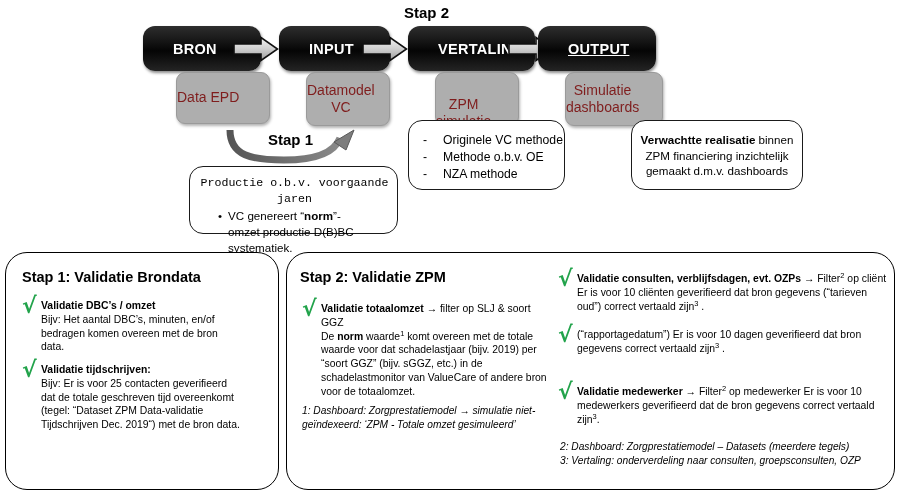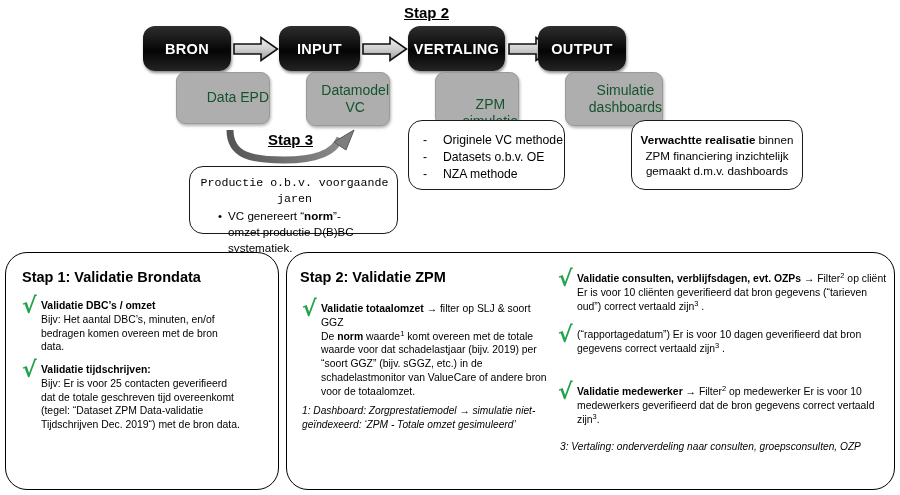--- a/index.html
+++ b/index.html
@@ -8,33 +8,33 @@
     font-family:"Liberation Sans","DejaVu Sans",sans-serif;
     color:#000;overflow:hidden;position:relative;
   }
   #stage{position:relative;width:900px;height:495px;}
 
   
   .blackbox{
     position:absolute;border-radius:12px;
     background:linear-gradient(180deg,#2e2e2e 0%,#1a1a1a 28%,#050505 55%,#242424 100%);
     box-shadow:1px 2px 3px rgba(0,0,0,.45);
-    display:flex;align-items:center;justify-content:center;
-    color:#fff;font-weight:bold;font-size:14.5px;letter-spacing:.3px;
+    display:flex;align-items:center;justify-content:flex-start;
+    color:#fff;font-weight:bold;font-size:14.5px;letter-spacing:.3px;padding-left:30px;
   }
   .graybox{
     position:absolute;border-radius:9px;
     background:#aeaeae;border:1px solid #9a9a9a;
     box-shadow:1px 2px 3px rgba(0,0,0,.30);
-    display:flex;align-items:center;justify-content:flex-end;
-    text-align:center;color:#14532d;font-size:14px;line-height:1.25;
+    display:flex;align-items:center;justify-content:flex-start;
+    text-align:center;color:#7f1d1d;font-size:14px;line-height:1.25;
   }
   .arrow{position:absolute;}
   .stap-label{
-    position:absolute;font-weight:bold;font-size:15px;white-space:nowrap;text-decoration:underline;
+    position:absolute;font-weight:bold;font-size:15px;white-space:nowrap;
   }
 
   
   .callout{
     position:absolute;background:#fff;border:1.6px solid #1a1a1a;
     border-radius:14px;box-sizing:border-box;
   }
   .callout-inner{font-size:11.6px;line-height:1.35;}
 
   .dashlist{list-style:none;margin:0;padding:0;}
@@ -85,21 +85,21 @@
       </linearGradient>
         </defs>
       <path d="M1 8 H28 V1.5 L44.5 13 L28 24.5 V18 H1 Z" fill="url(#ag1)" stroke="#111" stroke-width="1.6"></path>
     </svg>
   </div>
 
   <div class="blackbox" style="left:279px;top:26px;width:81px;height:45px;">
     <span>INPUT</span>
   </div>
   <div class="graybox" style="left:306px;top:72px;width:82px;height:52px;">
-    <span style="white-space:pre-line;margin-left:40px;">Datamodel
+    <span style="white-space:pre-line;">Datamodel
 VC</span>
   </div>
 
   <div class="arrow" style="left:362px;top:36px;">
     <svg width="46" height="26" viewBox="0 0 46 26">
       <defs>
           <linearGradient id="ag2" x1="0" y1="0" x2="0" y2="1">
         <stop offset="0%" stop-color="#f3f3f3"></stop>
             <stop offset="50%" stop-color="#cfcfcf"></stop>
             <stop offset="100%" stop-color="#9d9d9d"></stop>
@@ -123,41 +123,41 @@
           <linearGradient id="ag3" x1="0" y1="0" x2="0" y2="1">
         <stop offset="0%" stop-color="#f3f3f3"></stop>
             <stop offset="50%" stop-color="#cfcfcf"></stop>
             <stop offset="100%" stop-color="#9d9d9d"></stop>
       </linearGradient>
         </defs>
       <path d="M1 8 H28 V1.5 L44.5 13 L28 24.5 V18 H1 Z" fill="url(#ag3)" stroke="#111" stroke-width="1.6"></path>
     </svg>
   </div>
 
-  <div class="blackbox" style="left:538px;top:26px;width:88px;height:45px;">
+  <div class="blackbox" style="left:538px;top:26px;width:88px;height:45px;text-decoration:underline;">
     <span>OUTPUT</span>
   </div>
   <div class="graybox" style="left:565px;top:72px;width:96px;height:52px;">
     <span style="white-space:pre-line;">Simulatie
 dashboards</span>
   </div>
 
   <div class="arrow" style="left:222px;top:126px;">
     <svg width="140" height="40" viewBox="0 0 140 40">
       <defs>
           <linearGradient id="cg" x1="0" y1="0" x2="1" y2="0">
         <stop offset="0%" stop-color="#555"></stop>
             <stop offset="100%" stop-color="#8a8a8a"></stop>
       </linearGradient>
         </defs>
       <path d="M8 4 C8 30 30 34 62 34 C92 34 112 28 118 12" fill="none" stroke="url(#cg)" stroke-width="7" stroke-linecap="butt"></path>
       <path d="M112 16 L132 4 L124 24 Z" fill="#7d7d7d" stroke="#5a5a5a" stroke-width="1"></path>
     </svg>
   </div>
-  <div class="stap-label" style="left:268px;top:131px;">Stap 3</div>
+  <div class="stap-label" style="left:268px;top:131px;">Stap 1</div>
 
   <div class="callout" style="left:189px;top:166px;width:209px;height:68px;">
     <div class="callout-inner" style="padding:8px 8px 0 10px;">
       <div style="text-align:center;font-family:Liberation Mono, monospace;">Productie o.b.v. voorgaande jaren</div>
       <div class="bullet-row" style="margin-top:2px;padding-left:18px;">
         <span class="dot">•</span>
         <span>
           <span>VC genereert “</span><b>norm</b><span>”-</span>
           <div>omzet productie D(B)BC</div>
           <div>systematiek.</div>
@@ -167,21 +167,21 @@
   </div>
 
   <div class="callout" style="left:408px;top:120px;width:157px;height:70px;">
     <ul class="dashlist" style="padding:12px 0 0 14px;">
       <li>
         <span class="dash">-</span>
         <span>Originele VC methode</span>
       </li>
       <li>
         <span class="dash">-</span>
-        <span>Datasets o.b.v. OE</span>
+        <span>Methode o.b.v. OE</span>
       </li>
       <li>
         <span class="dash">-</span>
         <span>NZA methode</span>
       </li>
     </ul>
   </div>
 
   <div class="callout" style="left:595px;top:120px;width:172px;height:70px;margin-left:36px;">
     <div class="callout-inner" style="padding:11px 8px 0 8px;text-align:center;">
@@ -259,16 +259,17 @@
   <div class="item" style="left:558px;top:385px;width:330px;">
     <span class="check">√</span>
     <span class="item-body">
       <span><b>Validatie medewerker</b><span> → </span><span>Filter<sup>2</sup> op medewerker Er is voor 10</span></span>
       <div>medewerkers geverifieerd dat de bron gegevens correct vertaald</div>
       <div>zijn<sup>3</sup>.</div>
     </span>
   </div>
 
   <div class="note" style="left:560px;top:440px;width:335px;">
+    <div>2: Dashboard: Zorgprestatiemodel – Datasets (meerdere tegels)</div>
     <div>3: Vertaling: onderverdeling naar consulten, groepsconsulten, OZP</div>
   </div>
 
 </div>
 
 </body></html>

